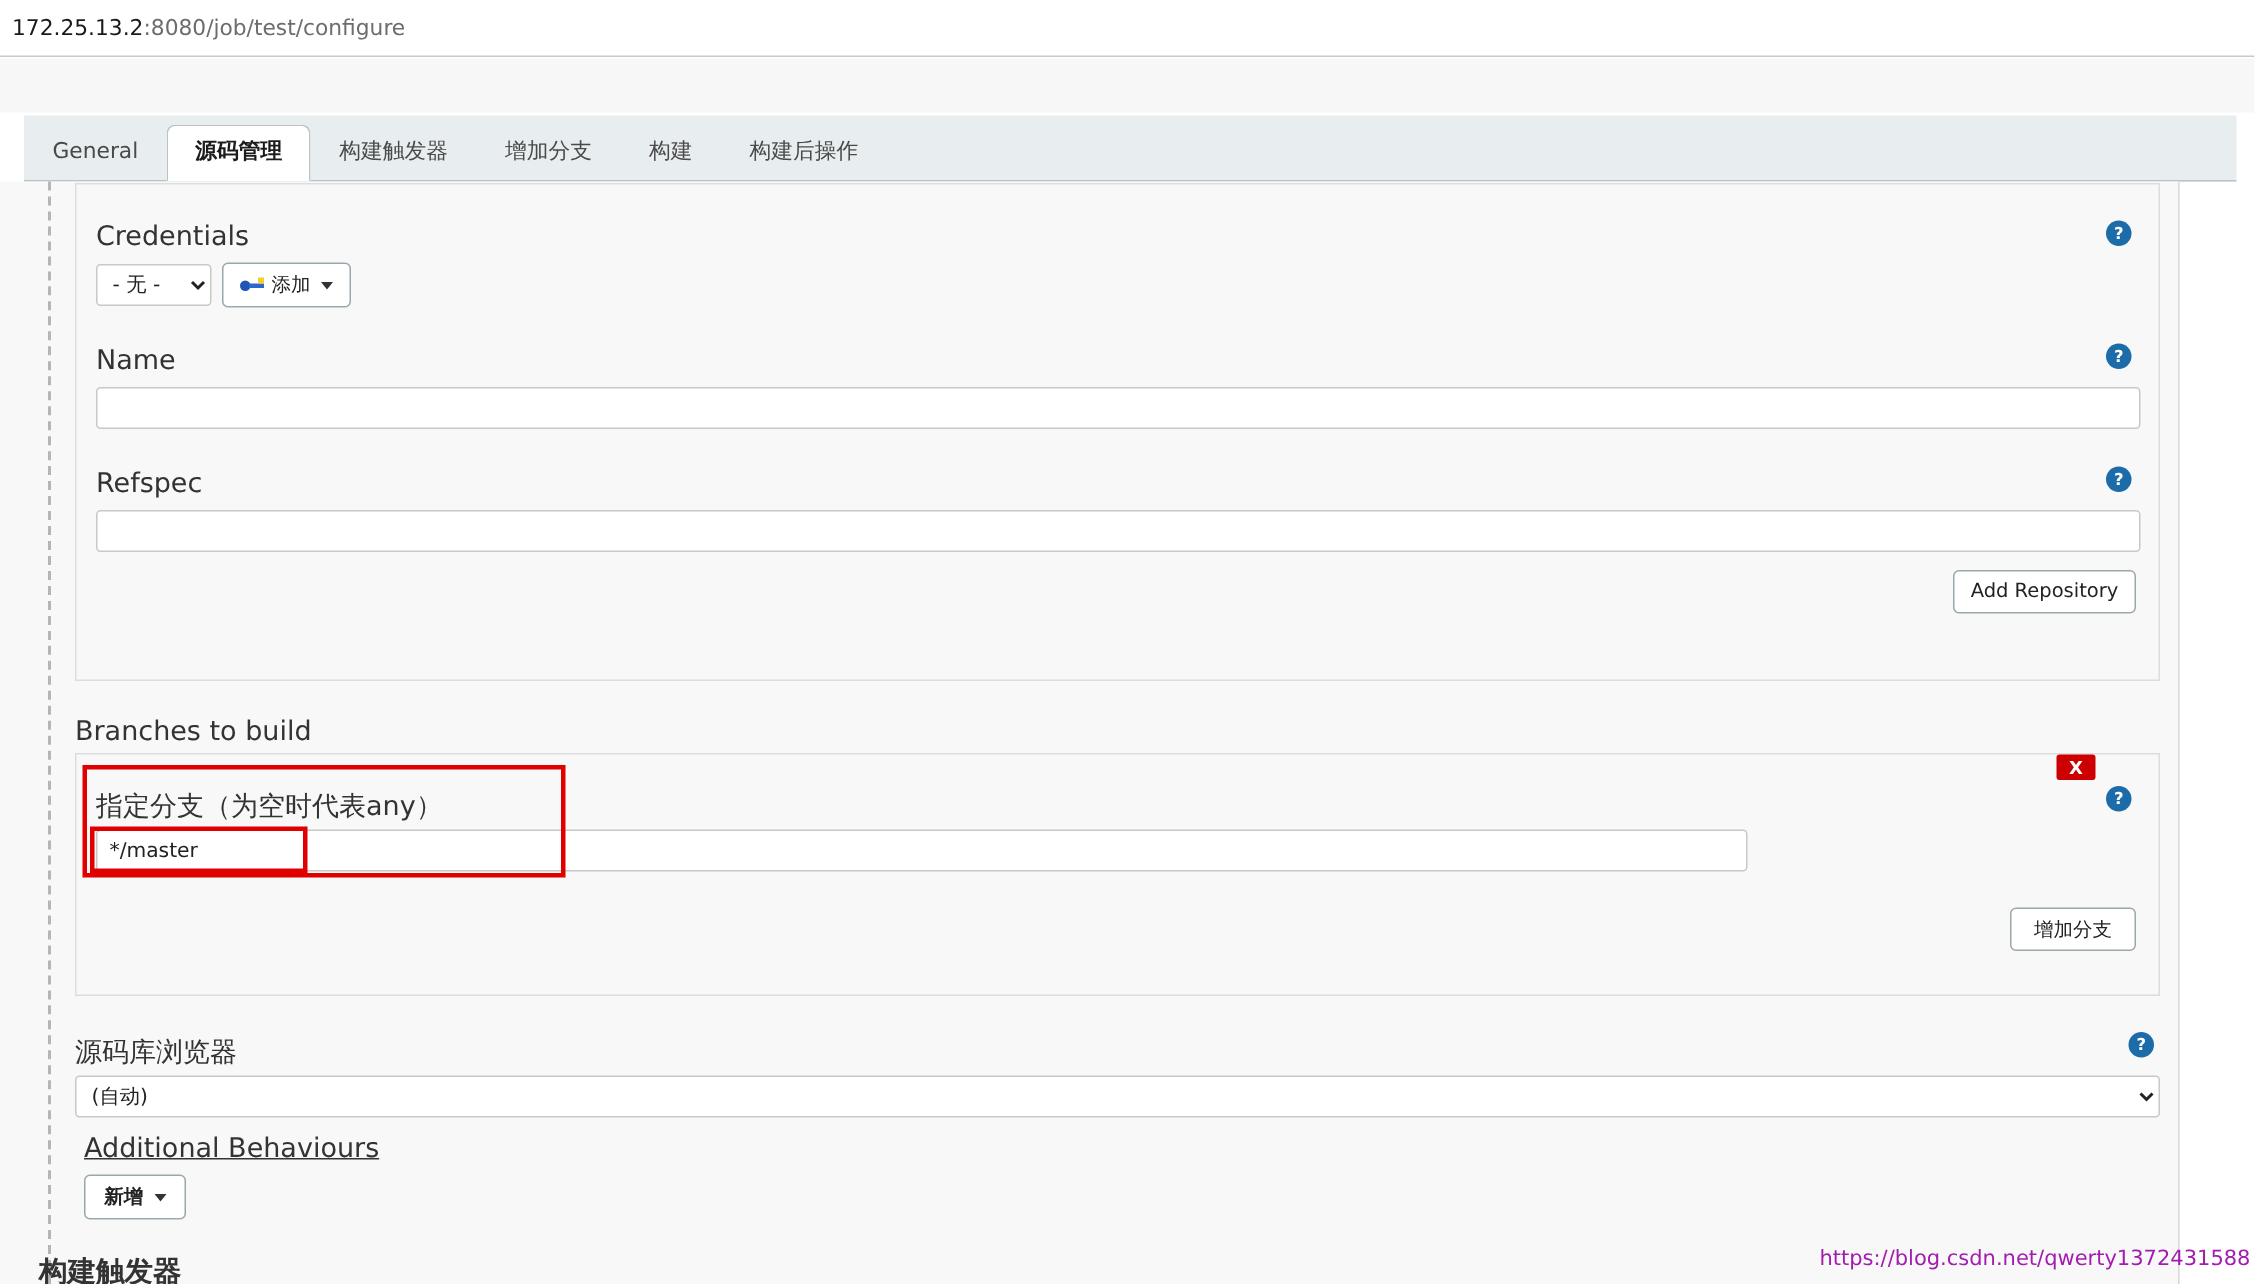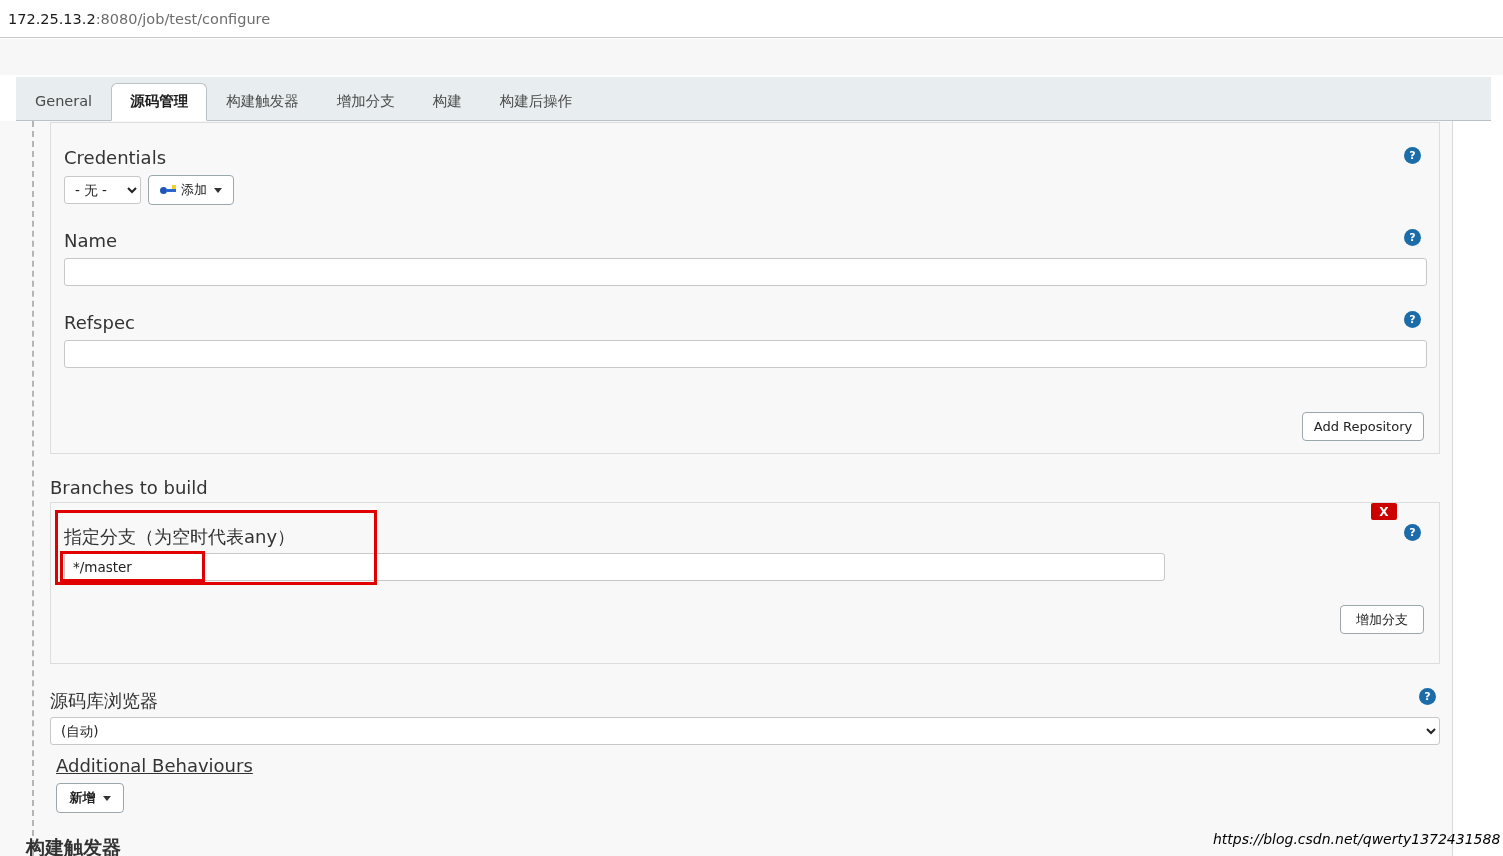--- a/index.html
+++ b/index.html
@@ -129,23 +129,22 @@
     background:#cc0000; color:#ffffff; font-size:12px; font-weight:bold;
     display:flex; align-items:center; justify-content:center;
     border-radius:2px; cursor:pointer;
   }
 
   .section-heading {
     position:absolute; font-size:19px; font-weight:bold; color:#333333;
   }
 
   .watermark {
-    position:absolute; font-size:14px; color:#000000; white-space:nowrap;
-    font-family:"DejaVu Sans","Liberation Sans",sans-serif;
-    font-style:italic;
+    position:absolute; font-size:14px; color:#a21caf; white-space:nowrap;
+    font-family:"DejaVu Sans","Liberation Sans",sans-serif;
   }
 </style>
 </head>
 <body>
 
 <div id="root">
 
   <div class="urlbar">
     <span class="url-host">172.25.13.2</span>
       <span class="url-path">:8080/job/test/configure</span>
@@ -186,21 +185,21 @@
   </div>
 
   <div class="label" style="left:64px; top:230px;">Name</div>
   <div class="help" style="left:1404px; top:229px;">?</div>
   <input class="input" style="left: 64px; top: 258px; width: 1363px; height: 28px;" value="">
 
   <div class="label" style="left:64px; top:312px;">Refspec</div>
   <div class="help" style="left:1404px; top:311px;">?</div>
   <input class="input" style="left: 64px; top: 340px; width: 1363px; height: 28px;" value="">
 
-  <div class="btn" style="left:1302px; top:412px; width:122px; height:29px;">
+  <div class="btn" style="left:1302px; top:380px; width:122px; height:29px;">
     <span>Add Repository</span>
   </div>
 
   <div class="label" style="left:50px; top:477px;">Branches to build</div>
   <div class="card" style="left:50px; top:502px; width:1390px; height:162px;"></div>
 
   <div class="label" style="left:64px; top:525px;">指定分支（为空时代表any）</div>
   <div class="help" style="left:1404px; top:524px;">?</div>
   <div class="x-btn" style="left:1371px; top:503px; width:26px; height:17px;">X</div>
 

